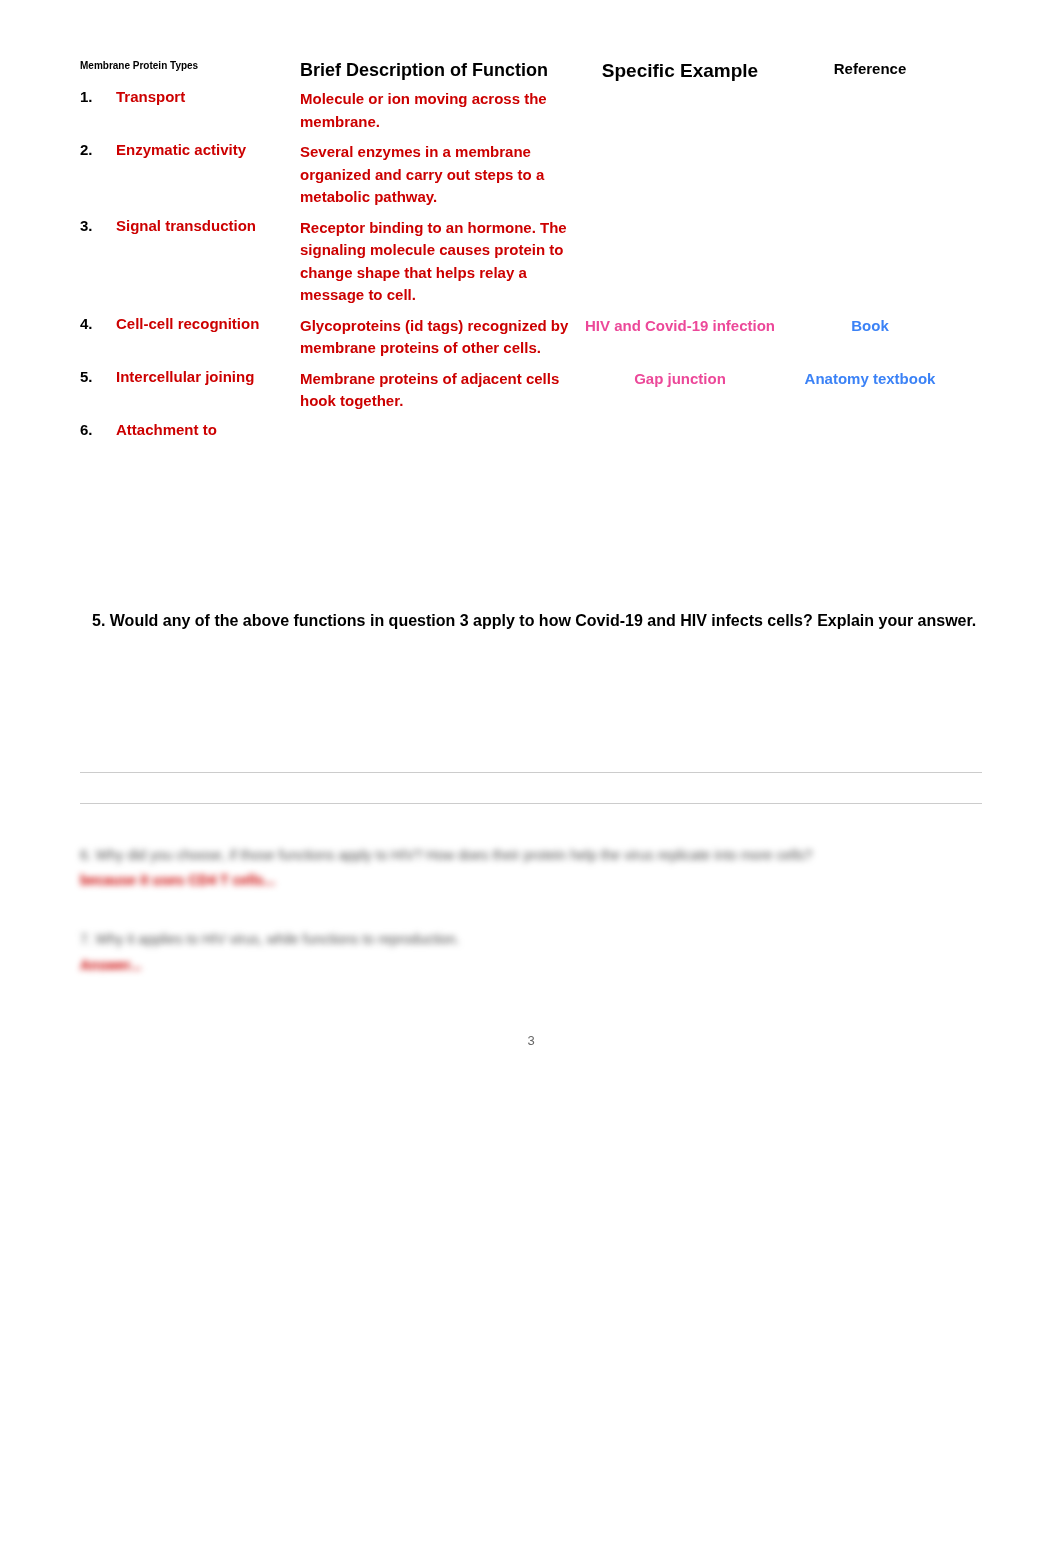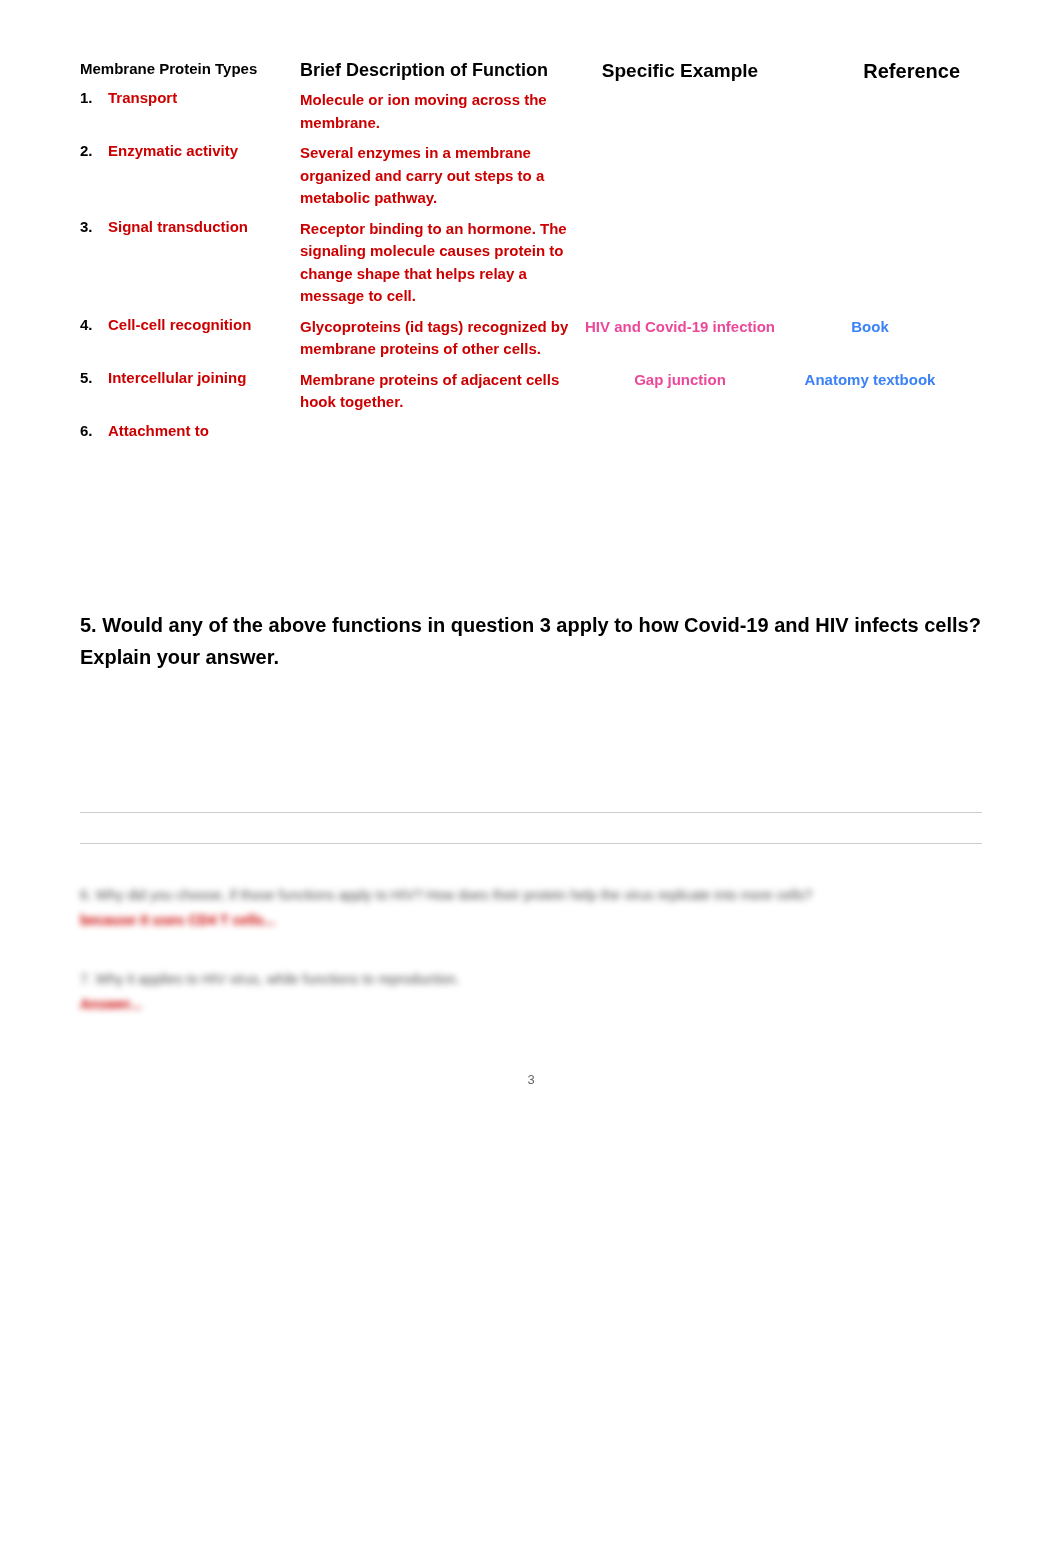--- a/index.html
+++ b/index.html
@@ -25,52 +25,53 @@
       margin-bottom: 40px;
     }
     .table-header-row {
       display: flex;
       margin-bottom: 6px;
       border-bottom: none;
     }
     .col-types {
       width: 220px;
       font-weight: bold;
-      font-size: 15px;
+      font-size: 10px;
     }
     .col-desc {
       width: 280px;
       font-weight: bold;
       font-size: 18px;
     }
     .col-example {
       width: 200px;
       font-weight: bold;
       font-size: 19px;
       text-align: center;
     }
     .col-ref {
       width: 180px;
       font-weight: bold;
-      font-size: 20px;
-      text-align: right;
+      font-size: 15px;
+      text-align: center;
     }
     .table-row-item {
       display: flex;
       margin-bottom: 8px;
       align-items: flex-start;
     }
     .item-number {
       min-width: 28px;
       font-weight: bold;
       color: #000;
     }
     .item-name {
       font-weight: bold;
       color: #cc0000;
+      margin-left: 8px;
     }
     .item-desc {
       width: 280px;
       color: #cc0000;
       font-weight: bold;
       text-align: left;
       line-height: 1.5;
     }
     .item-example {
       width: 200px;
@@ -89,25 +90,25 @@
     .number-name-block {
       display: flex;
       width: 220px;
     }
     
     .question-section {
       margin-top: 50px;
       margin-bottom: 30px;
     }
     .question-text {
-      font-size: 20px;
+      font-size: 16px;
       font-weight: bold;
       color: #000;
       line-height: 1.6;
-      margin-left: 0;
+      margin-left: 12px;
     }
     .answer-space {
       margin-top: 20px;
       height: 120px;
       border-bottom: 1px solid #ccc;
     }
     
     .blurred-section {
       margin-top: 40px;
     }

